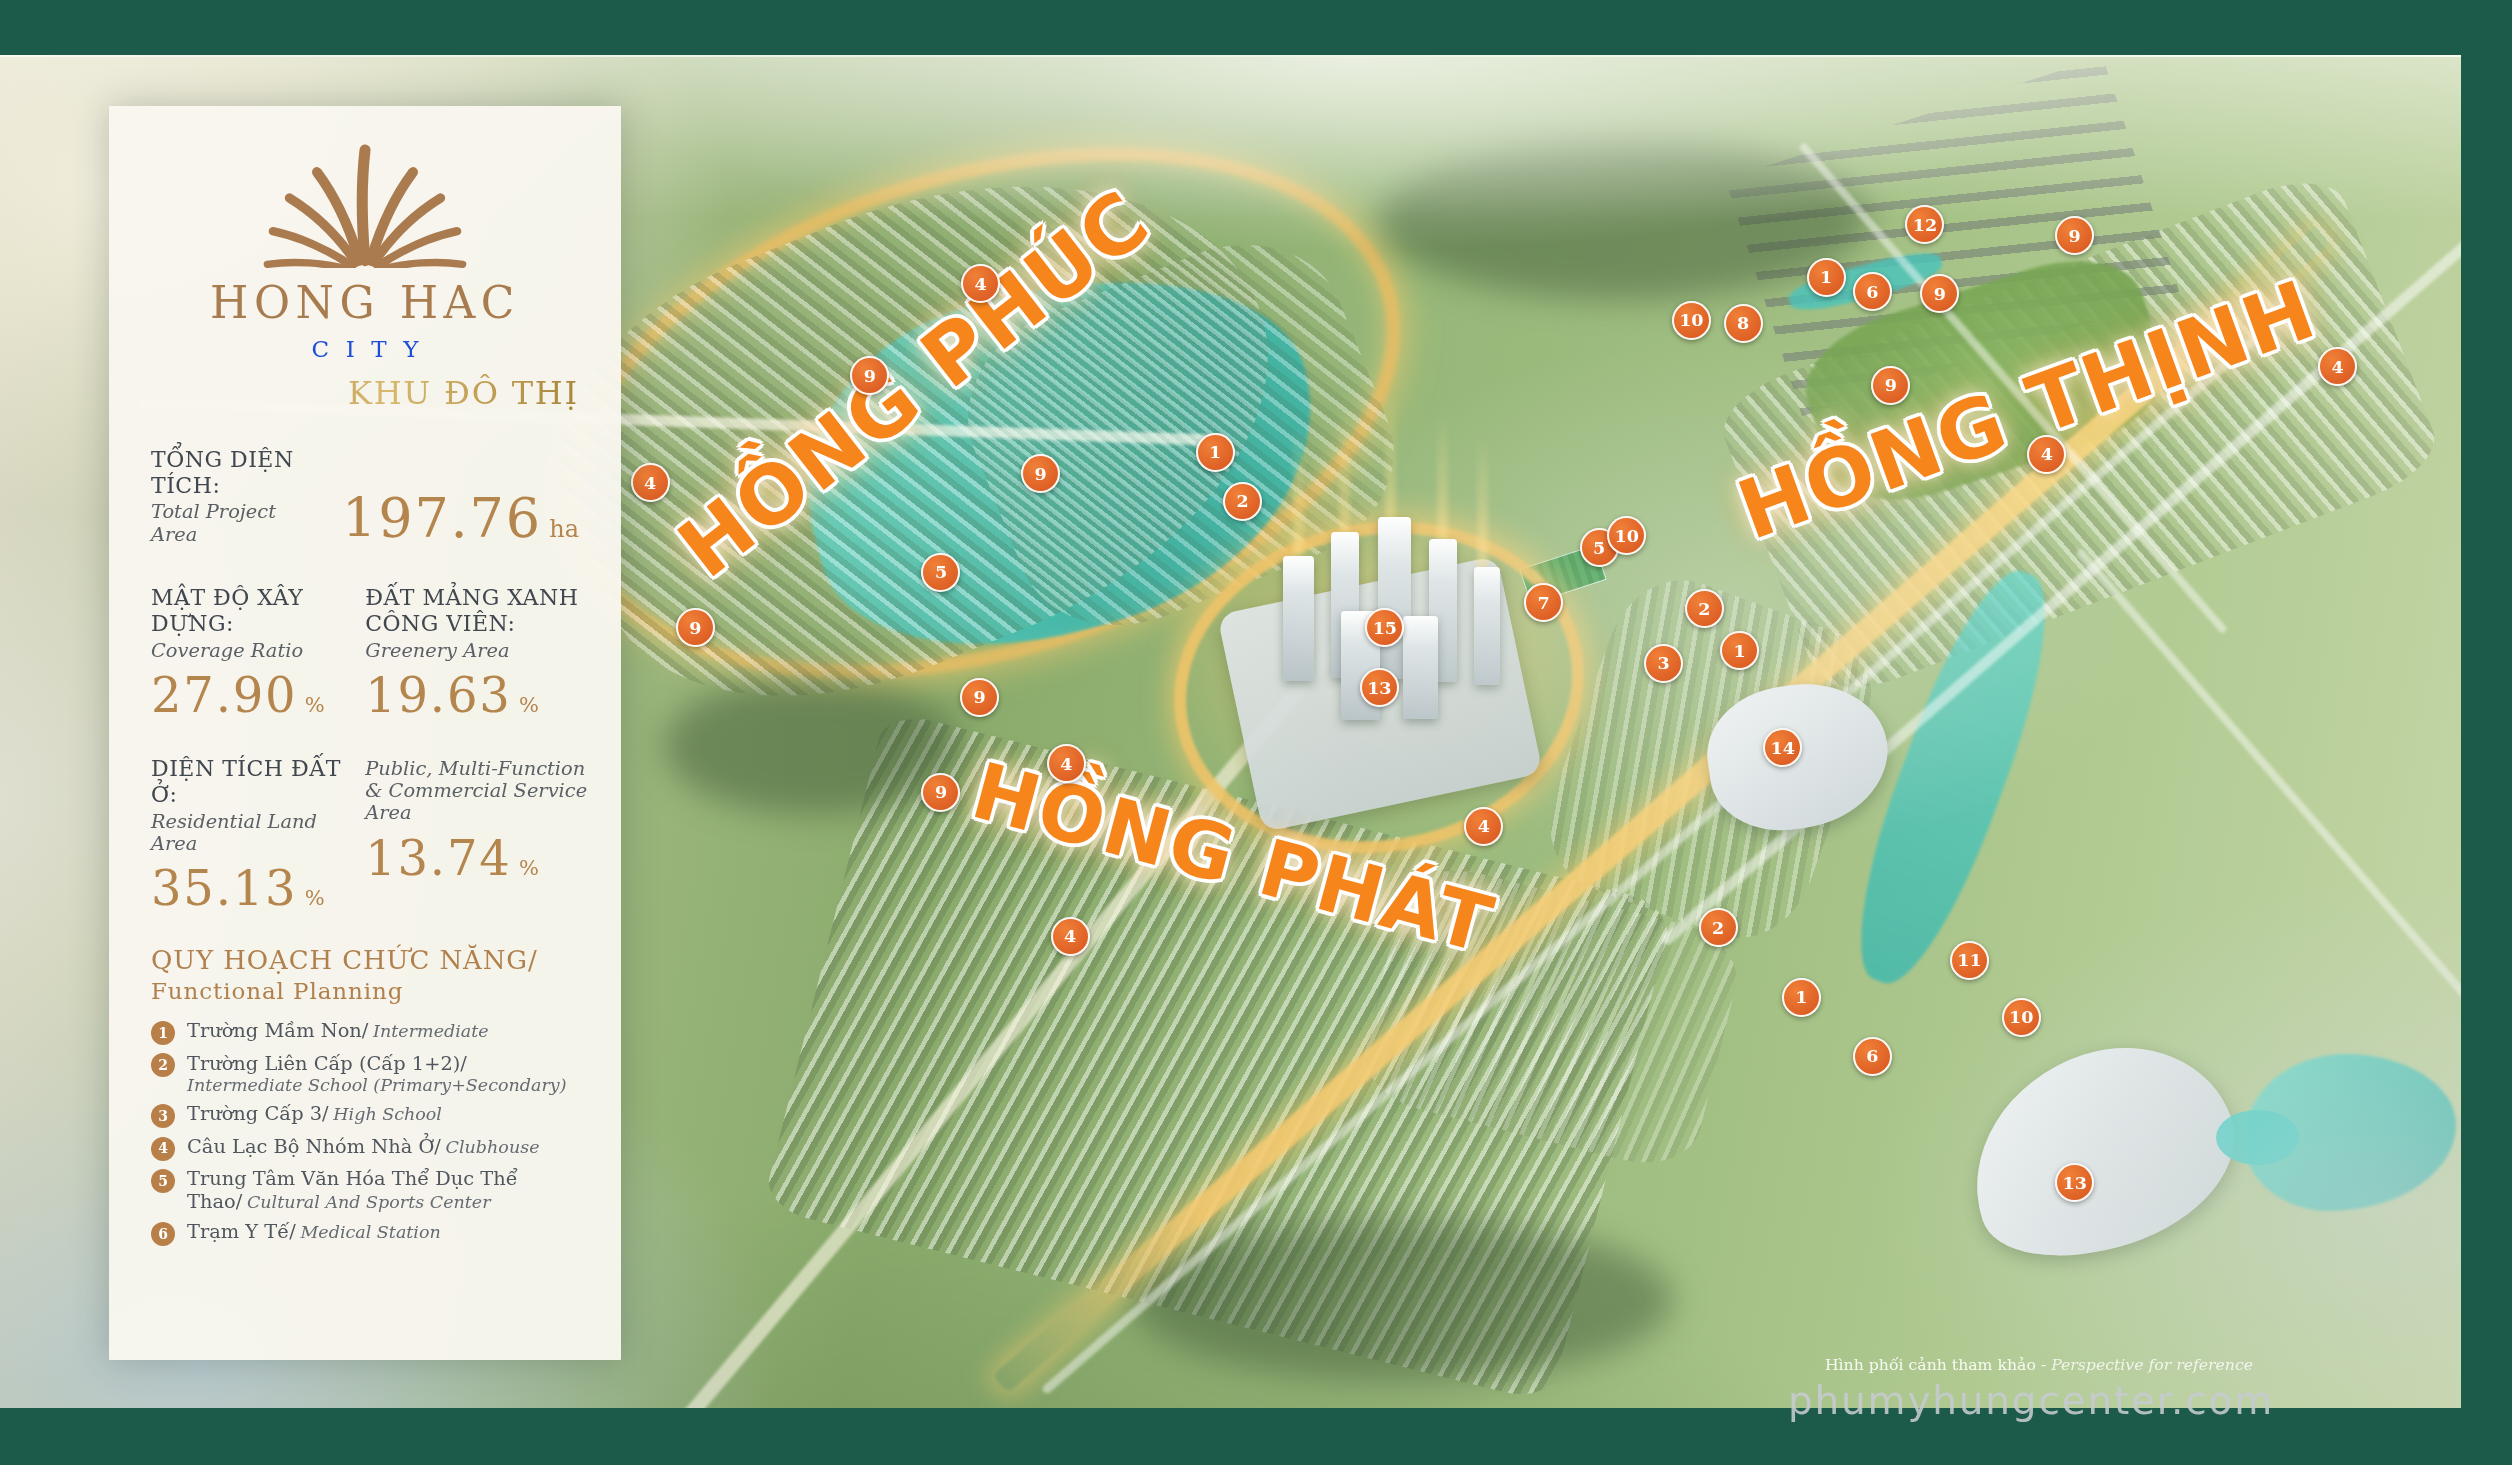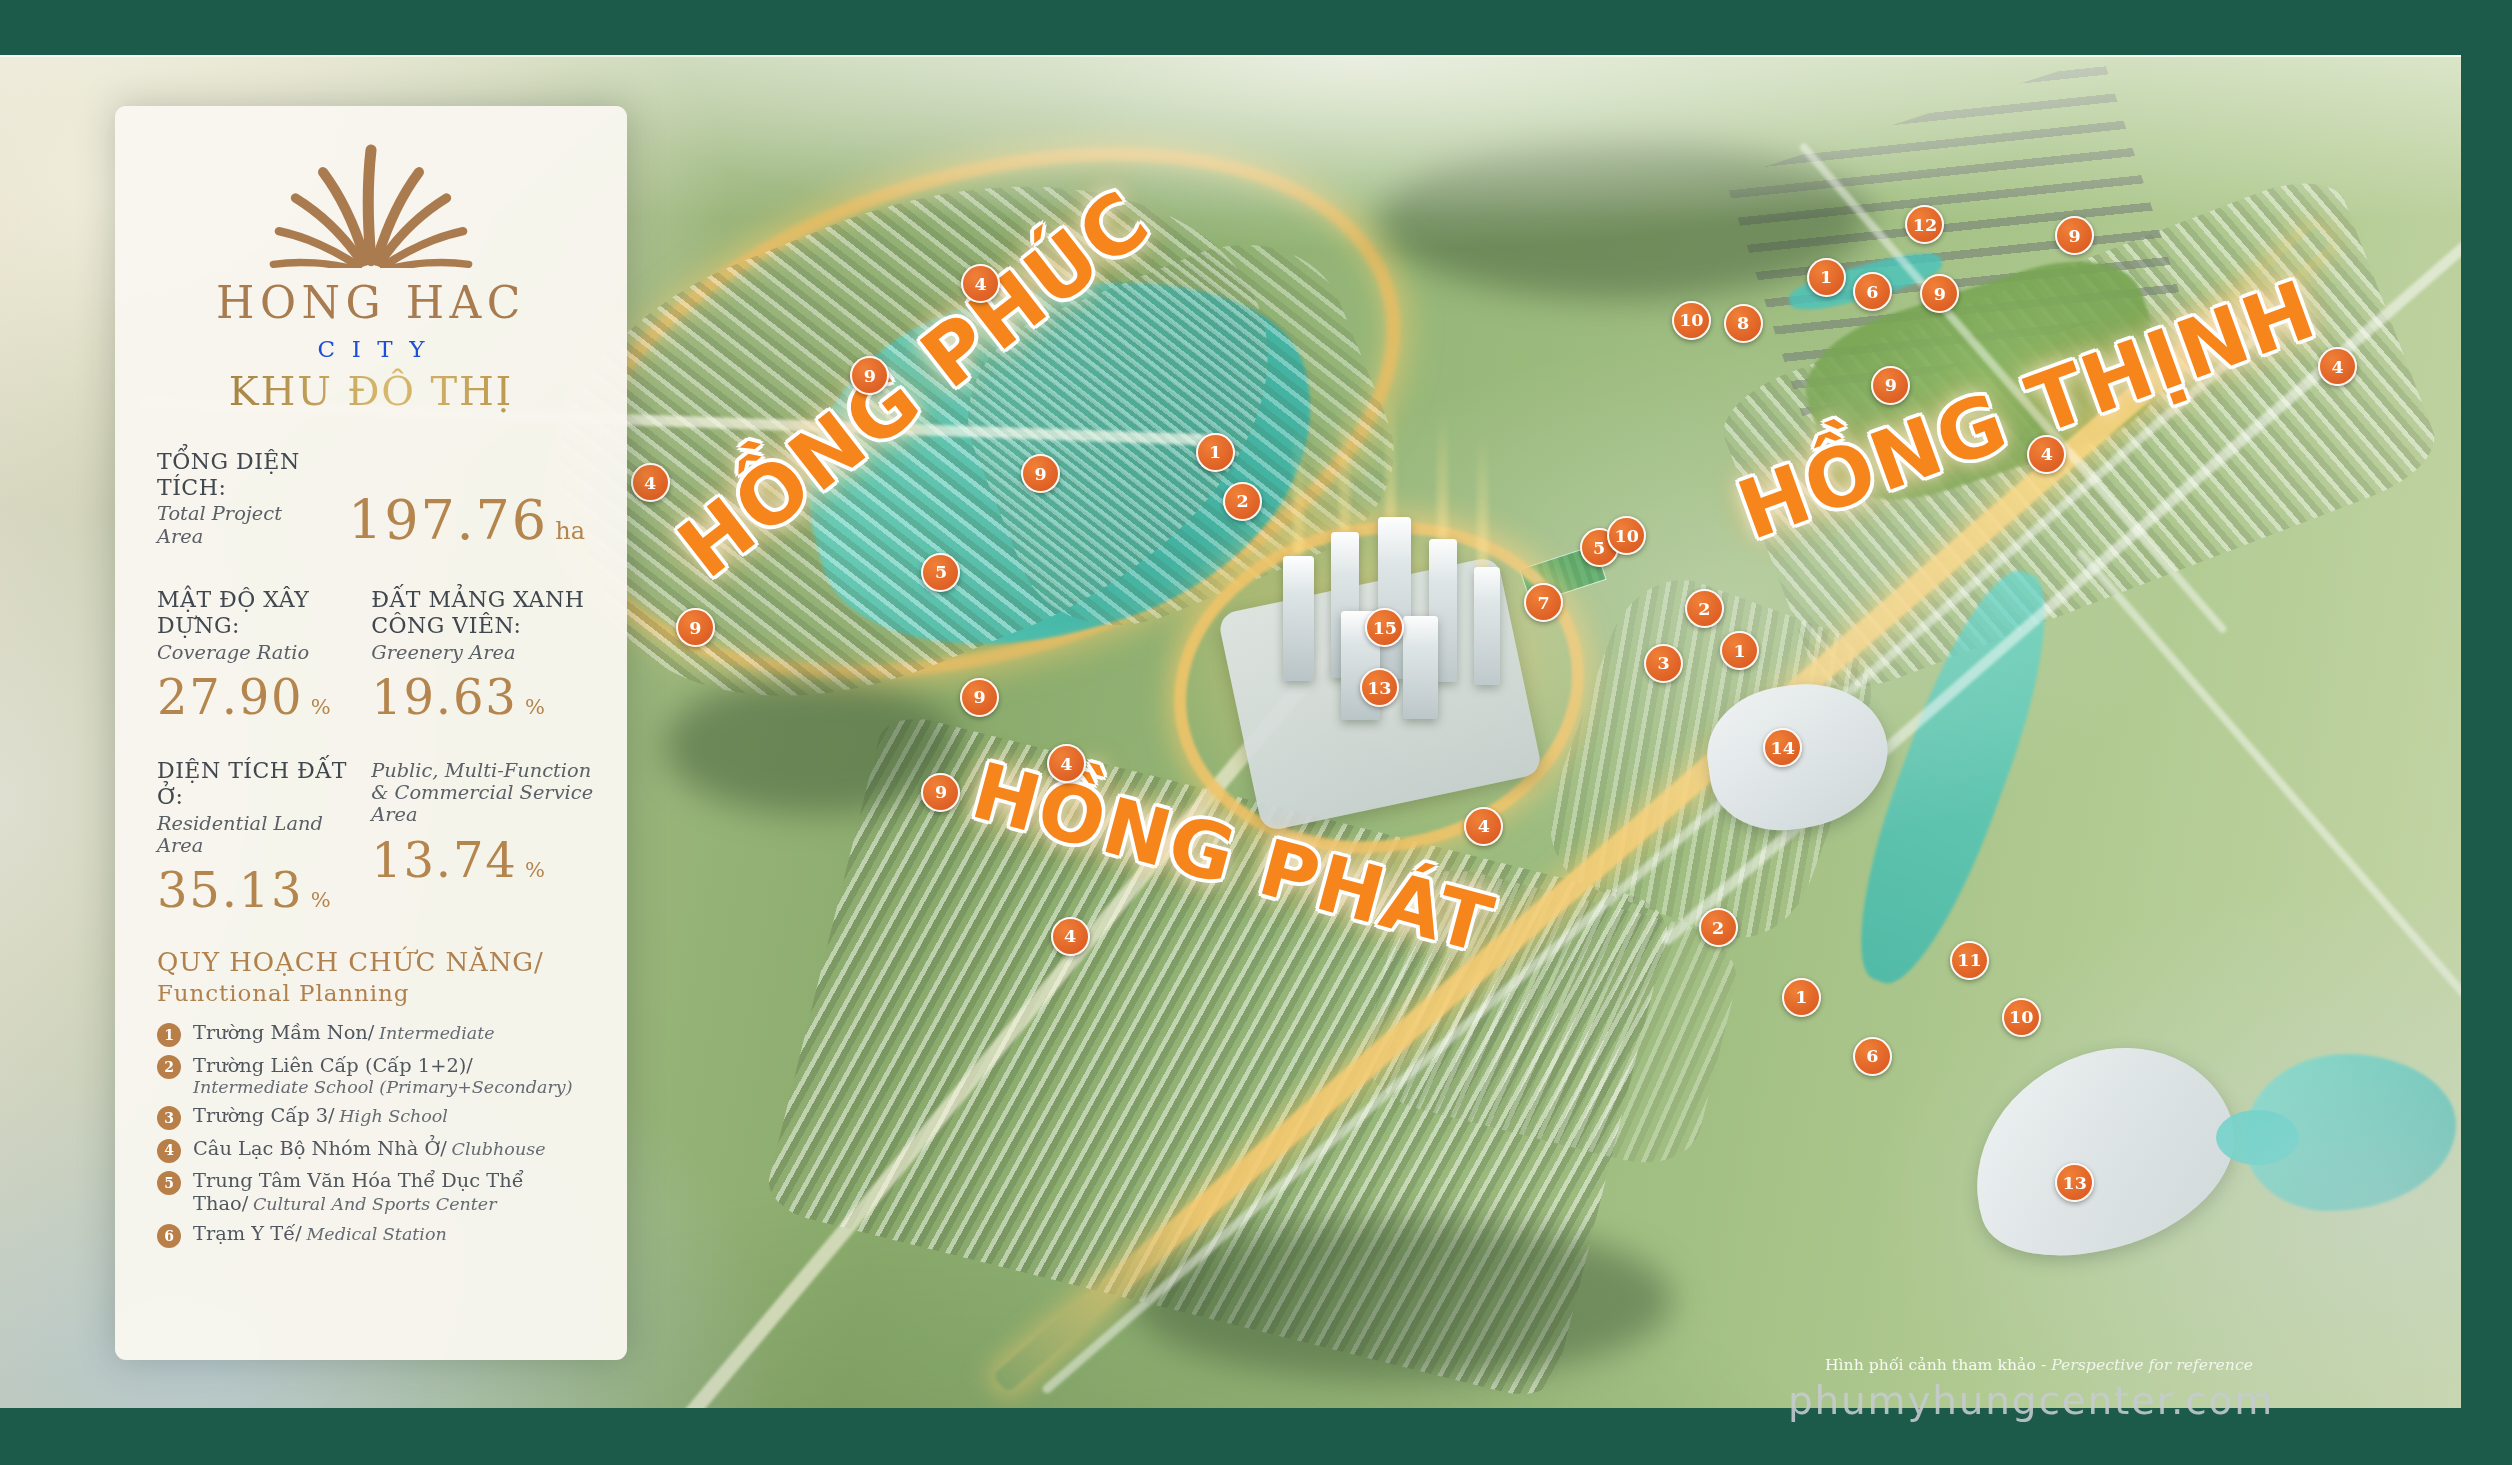--- a/index.html
+++ b/index.html
@@ -92,30 +92,30 @@
        background:radial-gradient(circle at 35% 30%,#f08038,#dd5f24 75%);
        border:2.3px solid rgba(255,255,255,.95);box-shadow:0 1.8px 5.5px rgba(0,0,0,.35);
        color:#fff;font-family:"DejaVu Serif",serif;font-weight:bold;font-size:17.5px;
        display:flex;align-items:center;justify-content:center;}
   .watermark{position:absolute;right:238px;top:1378px;font-family:"DejaVu Sans",sans-serif;
        font-size:39px;letter-spacing:1.8px;color:rgba(198,203,208,.88);}
   .ref-note{position:absolute;right:259px;top:1355px;font-size:15.7px;color:rgba(255,255,255,.9);
        font-family:"DejaVu Serif",serif;}
   .ref-note .en{font-style:italic;color:rgba(255,255,255,.8);}
   
-  .panel{position:absolute;left:115px;top:106px;width:512px;height:1254px;
-       background:rgba(248,246,238,.97);box-shadow:0 0 37px rgba(30,50,40,.25);border-radius:11px;
+  .panel{position:absolute;left:109px;top:106px;width:512px;height:1254px;
+       background:rgba(248,246,238,.97);box-shadow:0 0 37px rgba(30,50,40,.25);border-radius:1px;
        padding:24px 42px;box-sizing:border-box;color:#474d55;}
   .brand{text-align:center;}
   .brand svg{display:block;margin:9.2px auto 0;}
   .brand-name{font-size:44px;letter-spacing:5.5px;color:#a97c50;margin-top:9.2px;}
   .brand-sub{font-size:23px;letter-spacing:16.6px;padding-left:16.6px;color:#1d4ed8;margin-top:7.4px;}
   .gold{background:linear-gradient(92deg,#8f6b2e,#d9b96e 55%,#a8853c);
        -webkit-background-clip:text;background-clip:text;color:transparent;}
-  .title1{text-align:center;font-size:40px;letter-spacing:1.8px;margin-top:6px;}
+  .title1{text-align:right;font-size:32px;letter-spacing:1.8px;margin-top:12px;}
   .title2{text-align:center;font-size:54px;letter-spacing:0.9px;margin-top:3.7px;}
   .stat-label{font-size:22px;letter-spacing:0.5px;color:#41474f;line-height:1.2;}
   .stat-sub{font-size:19.4px;font-style:italic;color:#5b6067;margin-top:1.8px;line-height:1.15;}
   .stat-value{color:#b5854e;letter-spacing:1.8px;line-height:1;}
   .stat-unit{color:#b5854e;font-size:21px;margin-left:7.4px;}
   .total{display:flex;align-items:flex-end;gap:16.6px;margin-top:35px;}
   .total .stat-value{font-size:54px;text-align:right;}
   .total .stat-unit{font-size:24px;}
   .total-val{display:flex;align-items:baseline;}
   .stats-grid{display:grid;grid-template-columns:47% 53%;column-gap:13px;row-gap:37px;margin-top:39px;}

